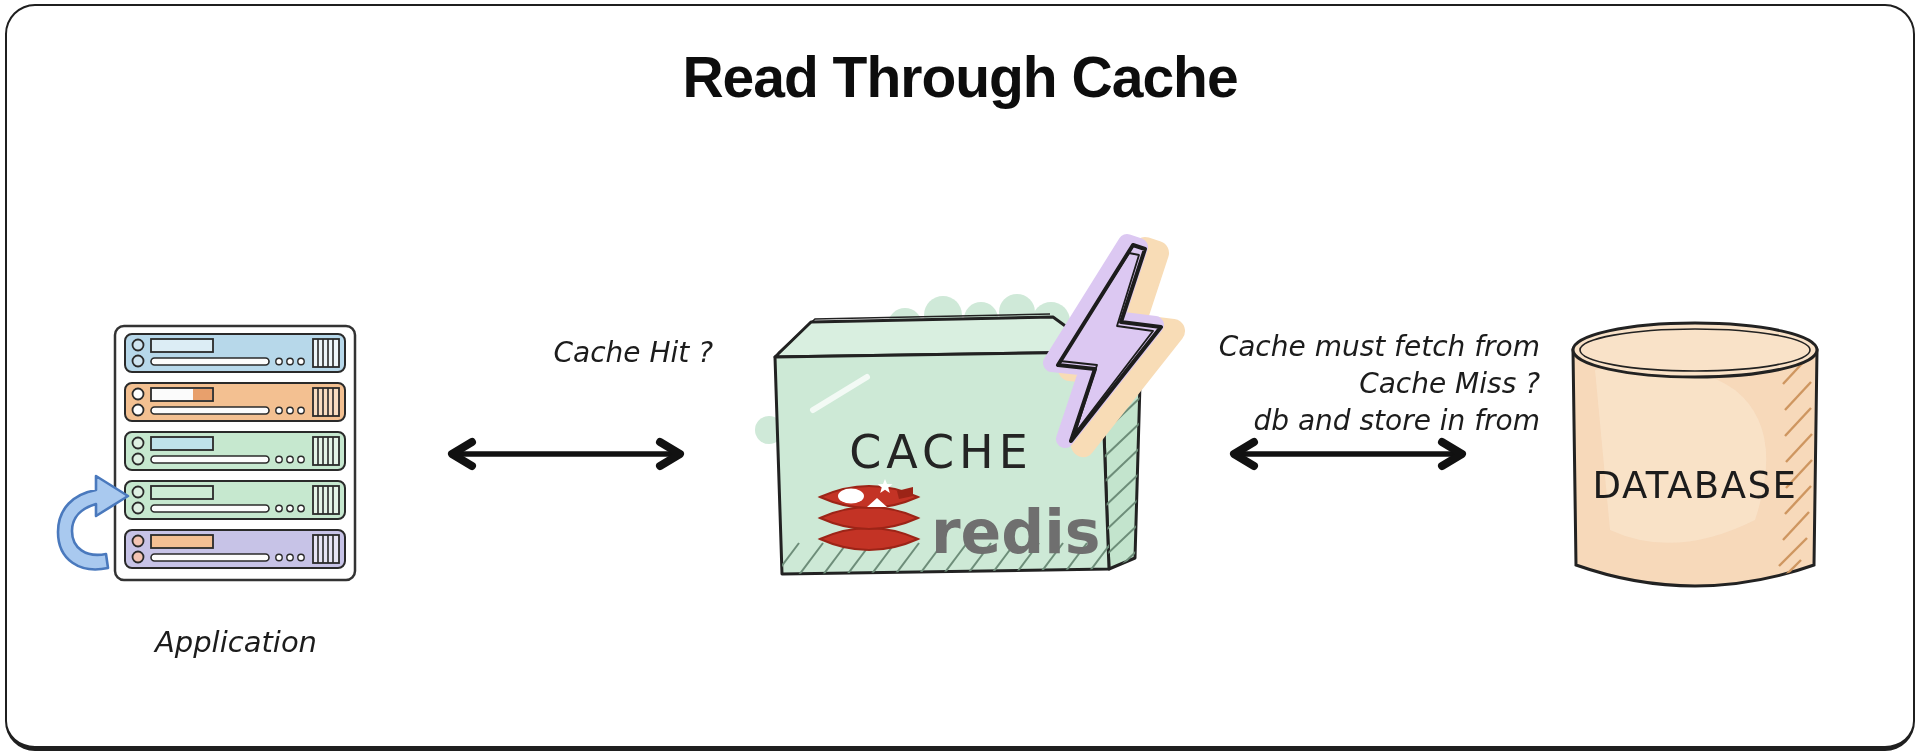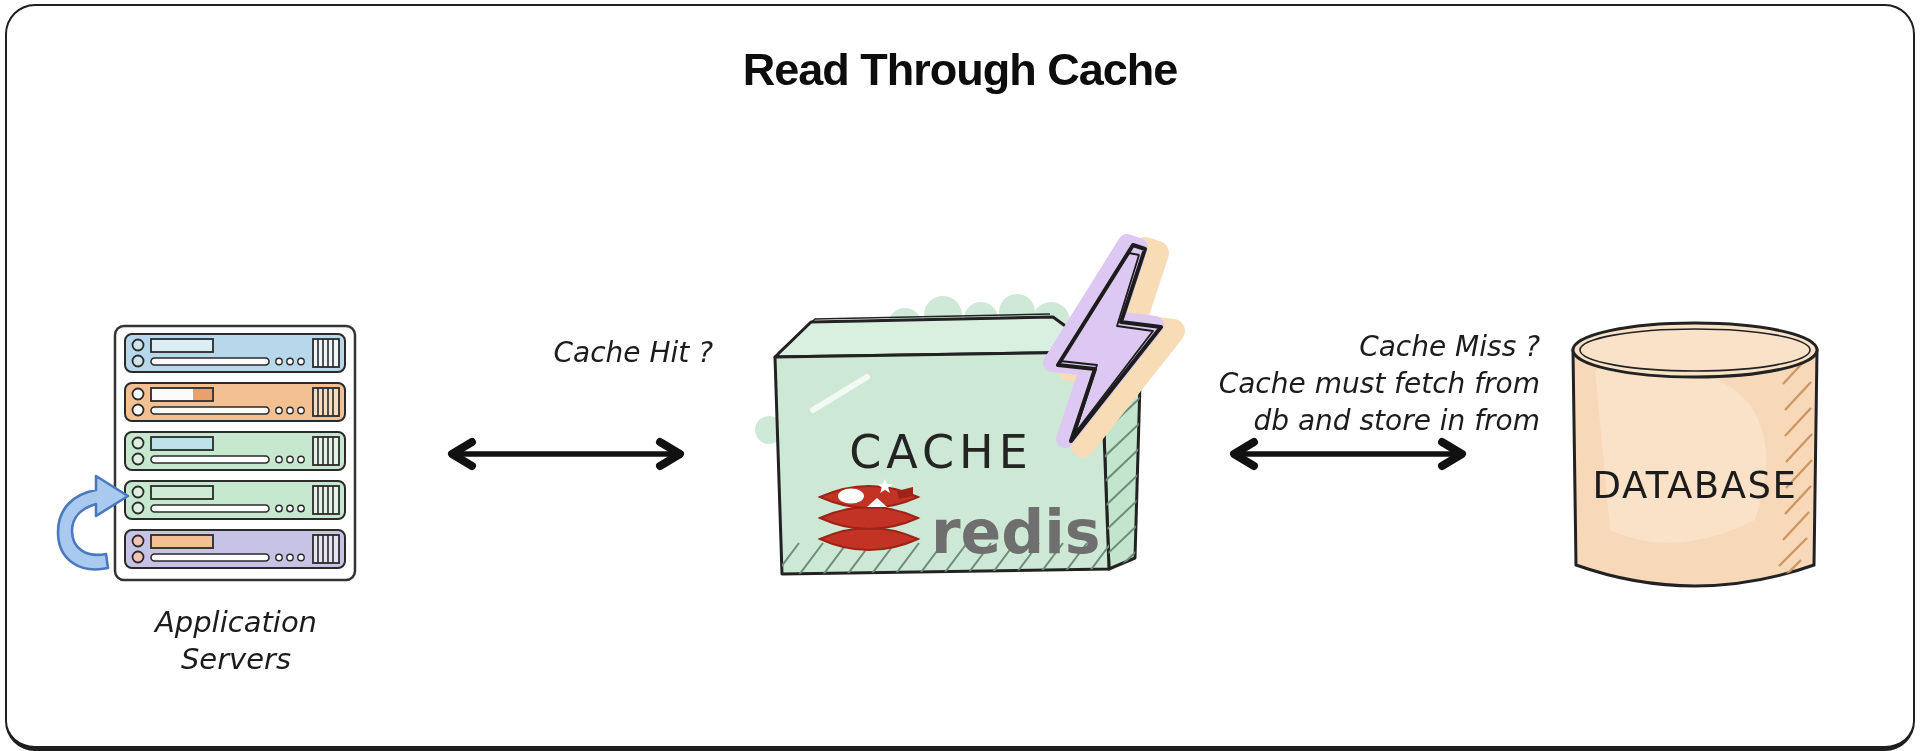--- a/index.html
+++ b/index.html
@@ -5,30 +5,30 @@
   * { margin:0; padding:0; box-sizing:border-box; }
   html,body { width:1920px; height:751px; background:#ffffff; overflow:hidden;
               font-family:"DejaVu Sans", sans-serif; }
   .frame { position:absolute; left:5px; top:4px; right:5px; bottom:0px;
            border:2px solid #1f1f1f; border-bottom-width:5px;
            border-radius:30px; background:#ffffff; }
   .canvas { position:absolute; inset:0; }
 
   .title { position:absolute; left:0; right:0; top:44px; text-align:center;
            font-family:"Liberation Sans", sans-serif; font-weight:700;
-           font-size:45px; color:#0d0d0d; letter-spacing:-1px; }
+           font-size:57px; color:#0d0d0d; letter-spacing:-1px; }
 
   .hand { font-family:"DejaVu Sans", sans-serif; font-style:italic;
           color:#1c1c1c; }
 
   .edge-label { position:absolute; text-align:right; font-size:28px;
                 line-height:37px; }
 
   .node-label { position:absolute; text-align:center; font-size:29px;
-                line-height:37px; }
+                line-height:37px;margin-top:20px; }
 
   svg { position:absolute; overflow:visible; }
   .abs { position:absolute; }
 </style>
 </head>
 <body>
 
 <div class="frame"></div>
 <div class="canvas">
 
@@ -103,21 +103,20 @@
       <path d="M193,5 V33 M198,5 V33 M203,5 V33 M208,5 V33" stroke="#2a2a2a" stroke-width="1.6"></path>
     </g>
   </svg>
 
   <svg class="abs" style="left:44px; top:468px;" width="96" height="118" viewBox="0 0 96 118">
     <path d="M64,100 C36,106 14,92 14,64 C14,40 30,26 52,22 L52,8 L84,28 L52,48 L52,36 C38,40 28,49 28,63 C28,80 42,90 62,86 Z" fill="#a9c9ef" stroke="#4a79bd" stroke-width="2.6" stroke-linejoin="round"></path>
   </svg>
 
   <div class="node-label hand" style="left:90px; top:604px; width:292px;">
     <div>Application</div>
-    <div>Servers</div>
   </div>
 
   <div class="edge-label hand" style="left:413px; top:334px; width:300px;">
     <div>Cache Hit ?</div>
   </div>
   <svg class="abs" style="left:440px; top:436px;" width="252" height="36" viewBox="0 0 252 36">
     <line x1="16" y1="18" x2="236" y2="18" stroke="#111" stroke-width="5.5"></line>
     <polyline points="32,6 12,18 32,30" fill="none" stroke="#111" stroke-width="8" stroke-linecap="round" stroke-linejoin="round"></polyline>
     <polyline points="220,6 240,18 220,30" fill="none" stroke="#111" stroke-width="8" stroke-linecap="round" stroke-linejoin="round"></polyline>
   </svg>
@@ -198,22 +197,22 @@
 
     <g>
       <path d="M378,20 L303,140 L340,144 L316,216 L406,102 L366,97 L390,24 Z" transform="translate(12,4)" fill="#f8dcb6" stroke="#f8dcb6" stroke-width="24" stroke-linejoin="round"></path>
       <path d="M378,20 L303,140 L340,144 L316,216 L406,102 L366,97 L390,24 Z" transform="translate(-6,-2)" fill="#dcc8f2" stroke="#dcc8f2" stroke-width="18" stroke-linejoin="round"></path>
       <path d="M378,20 L303,140 L340,144 L316,216 L406,102 L366,97 L390,24 Z" fill="#dcc8f2" stroke="#1c1c1c" stroke-width="4" stroke-linejoin="round"></path>
       <path d="M374,28 L305,136 L342,140 L320,208 L398,106 L362,101 L384,30 Z" fill="none" stroke="#1c1c1c" stroke-width="1.8" stroke-linejoin="round"></path>
     </g>
   </svg>
 
   <div class="edge-label hand" style="left:1210px; top:328px; width:330px;">
+    <div>Cache must fetch from</div>
     <div>Cache Miss ?</div>
-    <div>Cache must fetch from</div>
     <div>db and store in from</div>
   </div>
   <svg class="abs" style="left:1222px; top:436px;" width="252" height="36" viewBox="0 0 252 36">
     <line x1="16" y1="18" x2="236" y2="18" stroke="#111" stroke-width="5.5"></line>
     <polyline points="32,6 12,18 32,30" fill="none" stroke="#111" stroke-width="8" stroke-linecap="round" stroke-linejoin="round"></polyline>
     <polyline points="220,6 240,18 220,30" fill="none" stroke="#111" stroke-width="8" stroke-linecap="round" stroke-linejoin="round"></polyline>
   </svg>
 
   <svg class="abs" style="left:1555px; top:300px;" width="280" height="312" viewBox="0 0 280 312">
     <defs>

